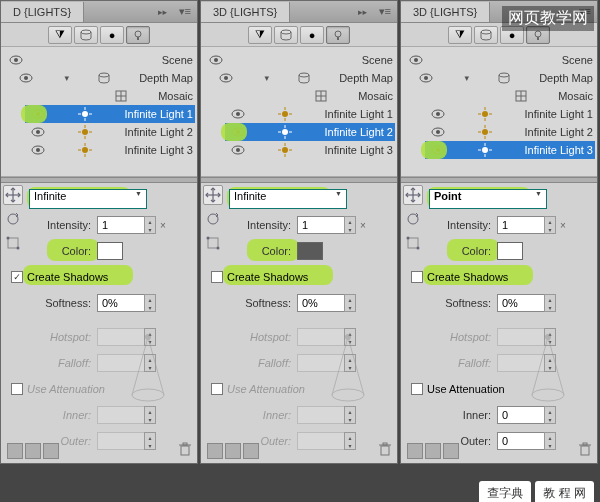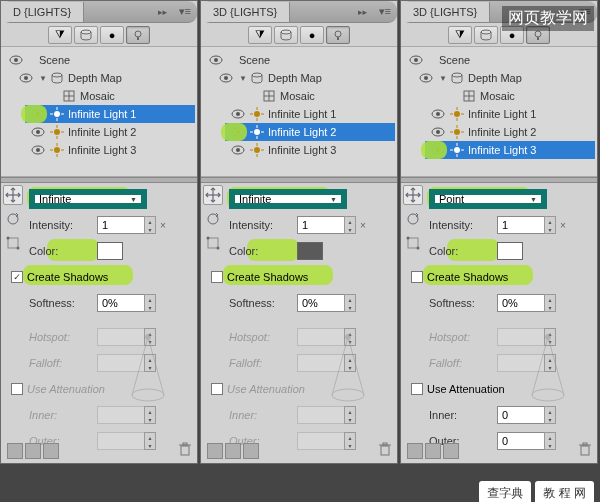--- a/index.html
+++ b/index.html
@@ -1,55 +1,55 @@
 <!DOCTYPE html>
 <html><head>
 <meta charset="utf-8">
 <style>
   * { box-sizing: border-box; margin: 0; padding: 0; font-family: Tahoma, Arial, sans-serif; font-size: 11px; }
   body { background: #454545; width: 600px; height: 502px; overflow: hidden; }
   .container { display: flex; gap: 2px; padding: 0; }
   .panel { width: 198px; background: #d2d2d2; border: 1px solid #6a6a6a; display: flex; flex-direction: column; }
   
-  .tab-bar { height: 22px; background: linear-gradient(#b8b8b8, #a0a0a0); display: flex; align-items: center; border-bottom: 1px solid #888; border-radius: 9px; }
+  .tab-bar { height: 22px; background: linear-gradient(#b8b8b8, #a0a0a0); display: flex; align-items: center; border-bottom: 1px solid #888; }
   .tab { background: #d2d2d2; padding: 4px 12px; border-right: 1px solid #888; font-size: 11px; color: #333; }
   .tab-expand { margin-left: auto; padding: 0 6px; color: #555; font-size: 9px; }
   .tab-menu { padding: 0 6px; color: #555; }
   
   .icon-row { height: 24px; background: #d2d2d2; display: flex; align-items: center; justify-content: center; gap: 2px; border-bottom: 1px solid #aaa; }
   .icon-btn { width: 24px; height: 18px; background: linear-gradient(#e6e6e6,#cfcfcf); border: 1px solid #999; border-radius: 2px; display: flex; align-items: center; justify-content: center; }
   .icon-btn.active { background: linear-gradient(#d0d0d0,#b8b8b8); border-color: #777; box-shadow: inset 0 1px 2px rgba(0,0,0,0.2); }
   
   .scene-area { background: #d8d8d8; padding: 4px 2px 2px 2px; border-bottom: 1px solid #aaa; height: 130px; }
-  .tree-row { display: flex; align-items: center; height: 18px; padding: 0 2px; position: relative; }
+  .tree-row { display: flex; align-items: center; height: 18px; padding: 0 2px; position: relative; justify-content: space-between; }
   .tree-row.selected { background: #2d7dd2; color: #fff; }
   .eye-col { width: 22px; display: inline-flex; justify-content: center; }
   .twisty { width: 12px; display: inline-flex; justify-content: center; color: #555; font-size: 9px; }
   .tree-icon { width: 16px; height: 14px; display: inline-flex; align-items: center; justify-content: center; margin-right: 3px; }
   .tree-label { color: #333; font-size: 11px; }
   .tree-row.selected .tree-label { color: #fff; }
   .hl-green { position: absolute; background: rgba(174, 226, 57, 0.85); border-radius: 8px; z-index: 5; }
   .indent1 { margin-left: 10px; }
   .indent2 { margin-left: 22px; }
   .indent3 { margin-left: 22px; }
   
   .divider { height: 6px; background: #b0b0b0; border-top: 1px solid #888; border-bottom: 1px solid #888; }
   
   .props { background: #d2d2d2; padding: 6px; flex: 1; position: relative; }
   .prop-row { display: flex; align-items: center; margin-bottom: 6px; min-height: 20px; }
-  .prop-label { width: 62px; text-align: left; margin-right: 6px; color: #333; font-size: 11px; }
+  .prop-label { width: 62px; text-align: right; margin-right: 6px; color: #333; font-size: 11px; }
   .prop-label.disabled { color: #999; font-style: italic; }
   .input-box { width: 48px; height: 18px; background: #fff; border: 1px solid #888; padding: 1px 4px; font-size: 11px; display: inline-flex; align-items: center; }
   .input-box.disabled { background: #d8d8d8; color: #aaa; border-color: #bbb; }
   .spinner { width: 12px; height: 18px; background: #cfcfcf; border: 1px solid #999; display: inline-flex; flex-direction: column; margin-left: -1px; }
   .spinner span { flex:1; display:flex; align-items:center; justify-content:center; font-size:6px; color:#555; }
   .color-swatch { width: 26px; height: 18px; border: 1px solid #666; background: #fff; }
   .color-swatch.dark { background: #5a5a5a; }
   .checkbox { width: 12px; height: 12px; border: 1px solid #777; background: #fff; display: inline-flex; align-items: center; justify-content: center; margin-right: 4px; font-size: 9px; color: #333; }
-  .dropdown { flex: 1; height: 20px; background: #fff; border: 6px solid #0f766e; display: flex; align-items: center; padding: 0 4px; max-width: 118px; position: relative; }
+  .dropdown { flex: 1; height: 20px; background: #fff; border: 1px solid #0f766e; display: flex; padding: 0 4px; max-width: 118px; position: relative; }
   .dropdown:after { content: "▼"; font-size: 7px; position: absolute; right: 4px; color: #444; }
   .side-icons { position: absolute; left: 2px; top: 2px; display: flex; flex-direction: column; gap: 4px; }
   .side-icons .sicon { width: 20px; height: 20px; background: #d2d2d2; border: 1px solid transparent; border-radius: 2px; display:flex; align-items:center; justify-content:center; }
   .side-icons .sicon.sel { background: #e8e8e8; border: 1px solid #999; }
   .main-props { margin-left: 22px; }
   .cone-img { position: absolute; right: 30px; top: 150px; width: 38px; height: 70px; opacity: 0.55; }
   .trash-btn { position: absolute; bottom: 4px; right: 6px; font-size: 12px; color: #777; }
   .mini-imgs { position: absolute; bottom: 4px; left: 6px; display: flex; gap: 2px; }
   .mini-imgs div { width: 16px; height: 16px; background: #b0b0b0; border: 1px solid #888; }
   
@@ -706,21 +706,21 @@
             <svg width="16" height="16" viewBox="0 0 16 16">
               <rect x="3" y="3" width="10" height="10" fill="none" stroke="#888"></rect>
               <circle cx="3" cy="3" r="1.5" fill="#667"></circle>
               <circle cx="13" cy="13" r="1.5" fill="#667"></circle>
             </svg>
           </div>
       </div>
       <div class="main-props">
         <div class="prop-row" style="position:relative;">
           <div class="hl-green" style="left:-2px; top:-2px; width:104px; height:22px; z-index:0;"></div>
-          <div class="dropdown" style="z-index:1;">
+          <div class="dropdown" style="z-index:1;font-weight:bold;">
             <span>Point</span>
           </div>
         </div>
         <div class="prop-row">
           <span class="prop-label">Intensity:</span>
           <span class="input-box">1</span>
           <span class="spinner">
               <span>▴</span>
               <span>▾</span>
             </span>

